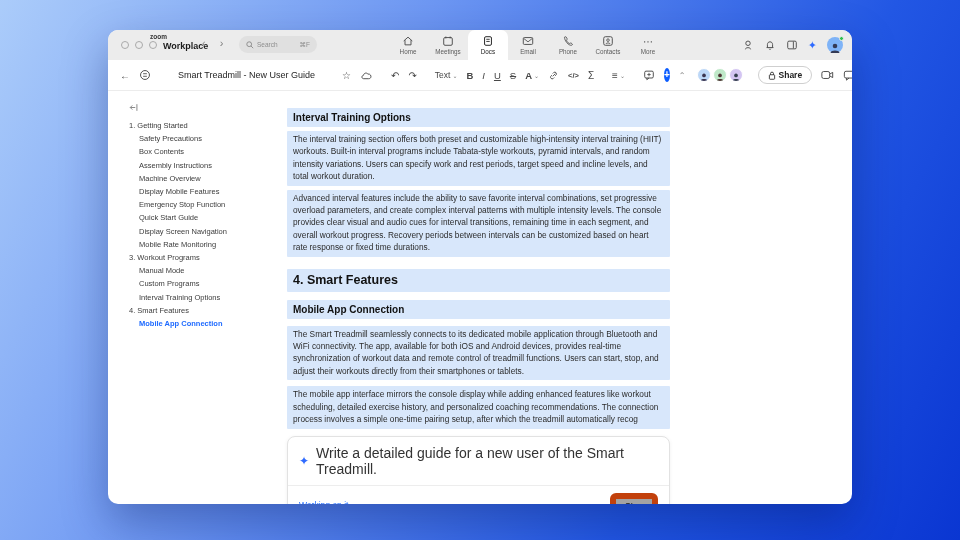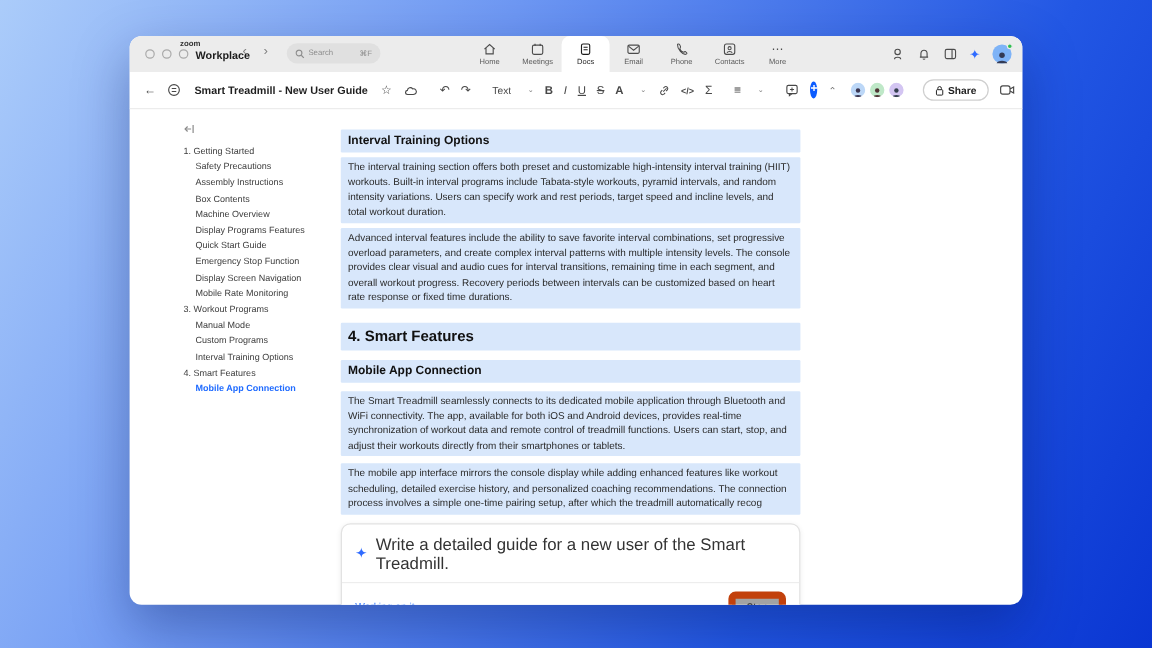--- a/index.html
+++ b/index.html
@@ -31,36 +31,36 @@
   .tab .lbl{ font-size:6.3px; color:#5b5b5b; }
   .tab.active{ background:#fff; border-radius:7px 7px 0 0; }
   .tab.active .lbl{ color:#1c1c1c; }
   .tbright{ position:absolute; right:9px; top:0; height:30px; display:flex; align-items:center; gap:10px; color:#4c4c4c; }
   .avatar{ width:16px; height:16px; border-radius:50%; background:#7eb3f7; position:relative; display:flex; align-items:flex-end; justify-content:center; overflow:visible; }
   .avatar .dot{ position:absolute; right:-1px; top:-1px; width:5px; height:5px; border-radius:50%; background:#2fbf4f; border:1px solid #ececec; }
   .sparkle{ color:#2f6bff; font-size:11px; }
   
   .toolbar{ height:31px; background:#fff; border-bottom:1px solid #ececec; display:flex; align-items:center; padding:0 12px; gap:9px; color:#474747; font-size:10px; }
   .toolbar .t-ico{ display:flex; align-items:center; justify-content:center; }
-  .doctitle{ font-size:9px; font-weight:700; color:#1f1f1f; margin:0 2px; white-space:nowrap; }
+  .doctitle{ font-size:9px; font-weight:400; color:#1f1f1f; margin:0 18px; white-space:nowrap; }
   .glyph{ font-size:10px; }
   .fmt{ font-size:9.5px; font-weight:600; }
   .fmt.i{ font-style:italic; font-weight:500; }
   .fmt.u{ text-decoration:underline; font-weight:500; }
   .fmt.s{ text-decoration:line-through; font-weight:500; }
-  .ddl{ font-size:8.5px; display:flex; align-items:center; gap:14px;justify-content:center; }
+  .ddl{ font-size:8.5px; display:flex; align-items:center; gap:2px;justify-content:center; }
   .caret{ font-size:6px; color:#777; }
   .vsep{ width:1px; height:13px; background:#e3e3e3; }
   .plusbtn{ width:14px; height:14px; border-radius:50%; background:#0b5cff; color:#fff; font-size:10px; line-height:13px; text-align:center; font-weight:600; }
   .collabs{ display:flex; margin-left:auto; }
   .collab{ width:14px; height:14px; border-radius:50%; margin-left:2px; display:flex; align-items:flex-end; justify-content:center; overflow:hidden; border:1px solid #fff; }
   .sharebtn{ display:flex; align-items:center; gap:3px; border:1px solid #cfcfcf; border-radius:12px; padding:3px 9px; font-size:8.5px; font-weight:600; color:#222; margin-left:6px; }
   
   .appbody{ display:flex; height:412px; }
-  .sidebar{ width:152px; padding:12px 0 0 21px; flex-shrink:0;margin-left:24px; }
+  .sidebar{ width:179px; padding:12px 0 0 21px; flex-shrink:0; }
   .collapse-ic{ color:#8a8a8a; margin-bottom:7px; }
   .toc-item{ font-size:7.5px; color:#3c3c3c; height:13.2px; display:flex; align-items:center; white-space:nowrap; }
   .toc-item.l2{ padding-left:10px;text-align:center; }
   .toc-item.active{ color:#1f6bff; font-weight:700; }
   .content{ width:383px; padding-top:17px; }
   .hl{ background:#d8e7fb; border-radius:1px; }
   .h2blk{ font-size:10px; font-weight:700; color:#111; padding:4px 6px; margin-bottom:4px; }
   .h1blk{ font-size:12.5px; font-weight:700; color:#111; padding:4px 6px 5px; margin-bottom:8px; }
   .pblk{ font-size:8.3px; line-height:12.4px; color:#2b2b2b; padding:2px 6px 3px; margin-bottom:4px; }
   .gap8{ height:8px; } .gap6{ height:2px; } .gap7{ height:3px; }
@@ -306,26 +306,26 @@
     <div class="sidebar">
       <div class="collapse-ic">
           <svg width="10" height="9" viewBox="0 0 12 10">
             <line x1="9.5" y1="1" x2="9.5" y2="9" stroke="#8a8a8a" stroke-width="1.2"></line>
             <line x1="1.5" y1="5" x2="7.5" y2="5" stroke="#8a8a8a" stroke-width="1.2"></line>
             <path d="M4 2.5 L1.5 5 L4 7.5" fill="none" stroke="#8a8a8a" stroke-width="1.2"></path>
           </svg>
         </div>
       <div class="toc-item">1. Getting Started</div>
       <div class="toc-item l2">Safety Precautions</div>
+      <div class="toc-item l2">Box Contents</div>
       <div class="toc-item l2">Assembly Instructions</div>
-      <div class="toc-item l2">Box Contents</div>
       <div class="toc-item l2">Machine Overview</div>
-      <div class="toc-item l2">Display Programs Features</div>
+      <div class="toc-item l2">Display Mobile Features</div>
+      <div class="toc-item l2">Emergency Stop Function</div>
       <div class="toc-item l2">Quick Start Guide</div>
-      <div class="toc-item l2">Emergency Stop Function</div>
       <div class="toc-item l2">Display Screen Navigation</div>
       <div class="toc-item l2">Mobile Rate Monitoring</div>
       <div class="toc-item">3. Workout Programs</div>
       <div class="toc-item l2">Manual Mode</div>
       <div class="toc-item l2">Custom Programs</div>
       <div class="toc-item l2">Interval Training Options</div>
       <div class="toc-item">4. Smart Features</div>
       <div class="toc-item l2 active">Mobile App Connection</div>
     </div>
 

